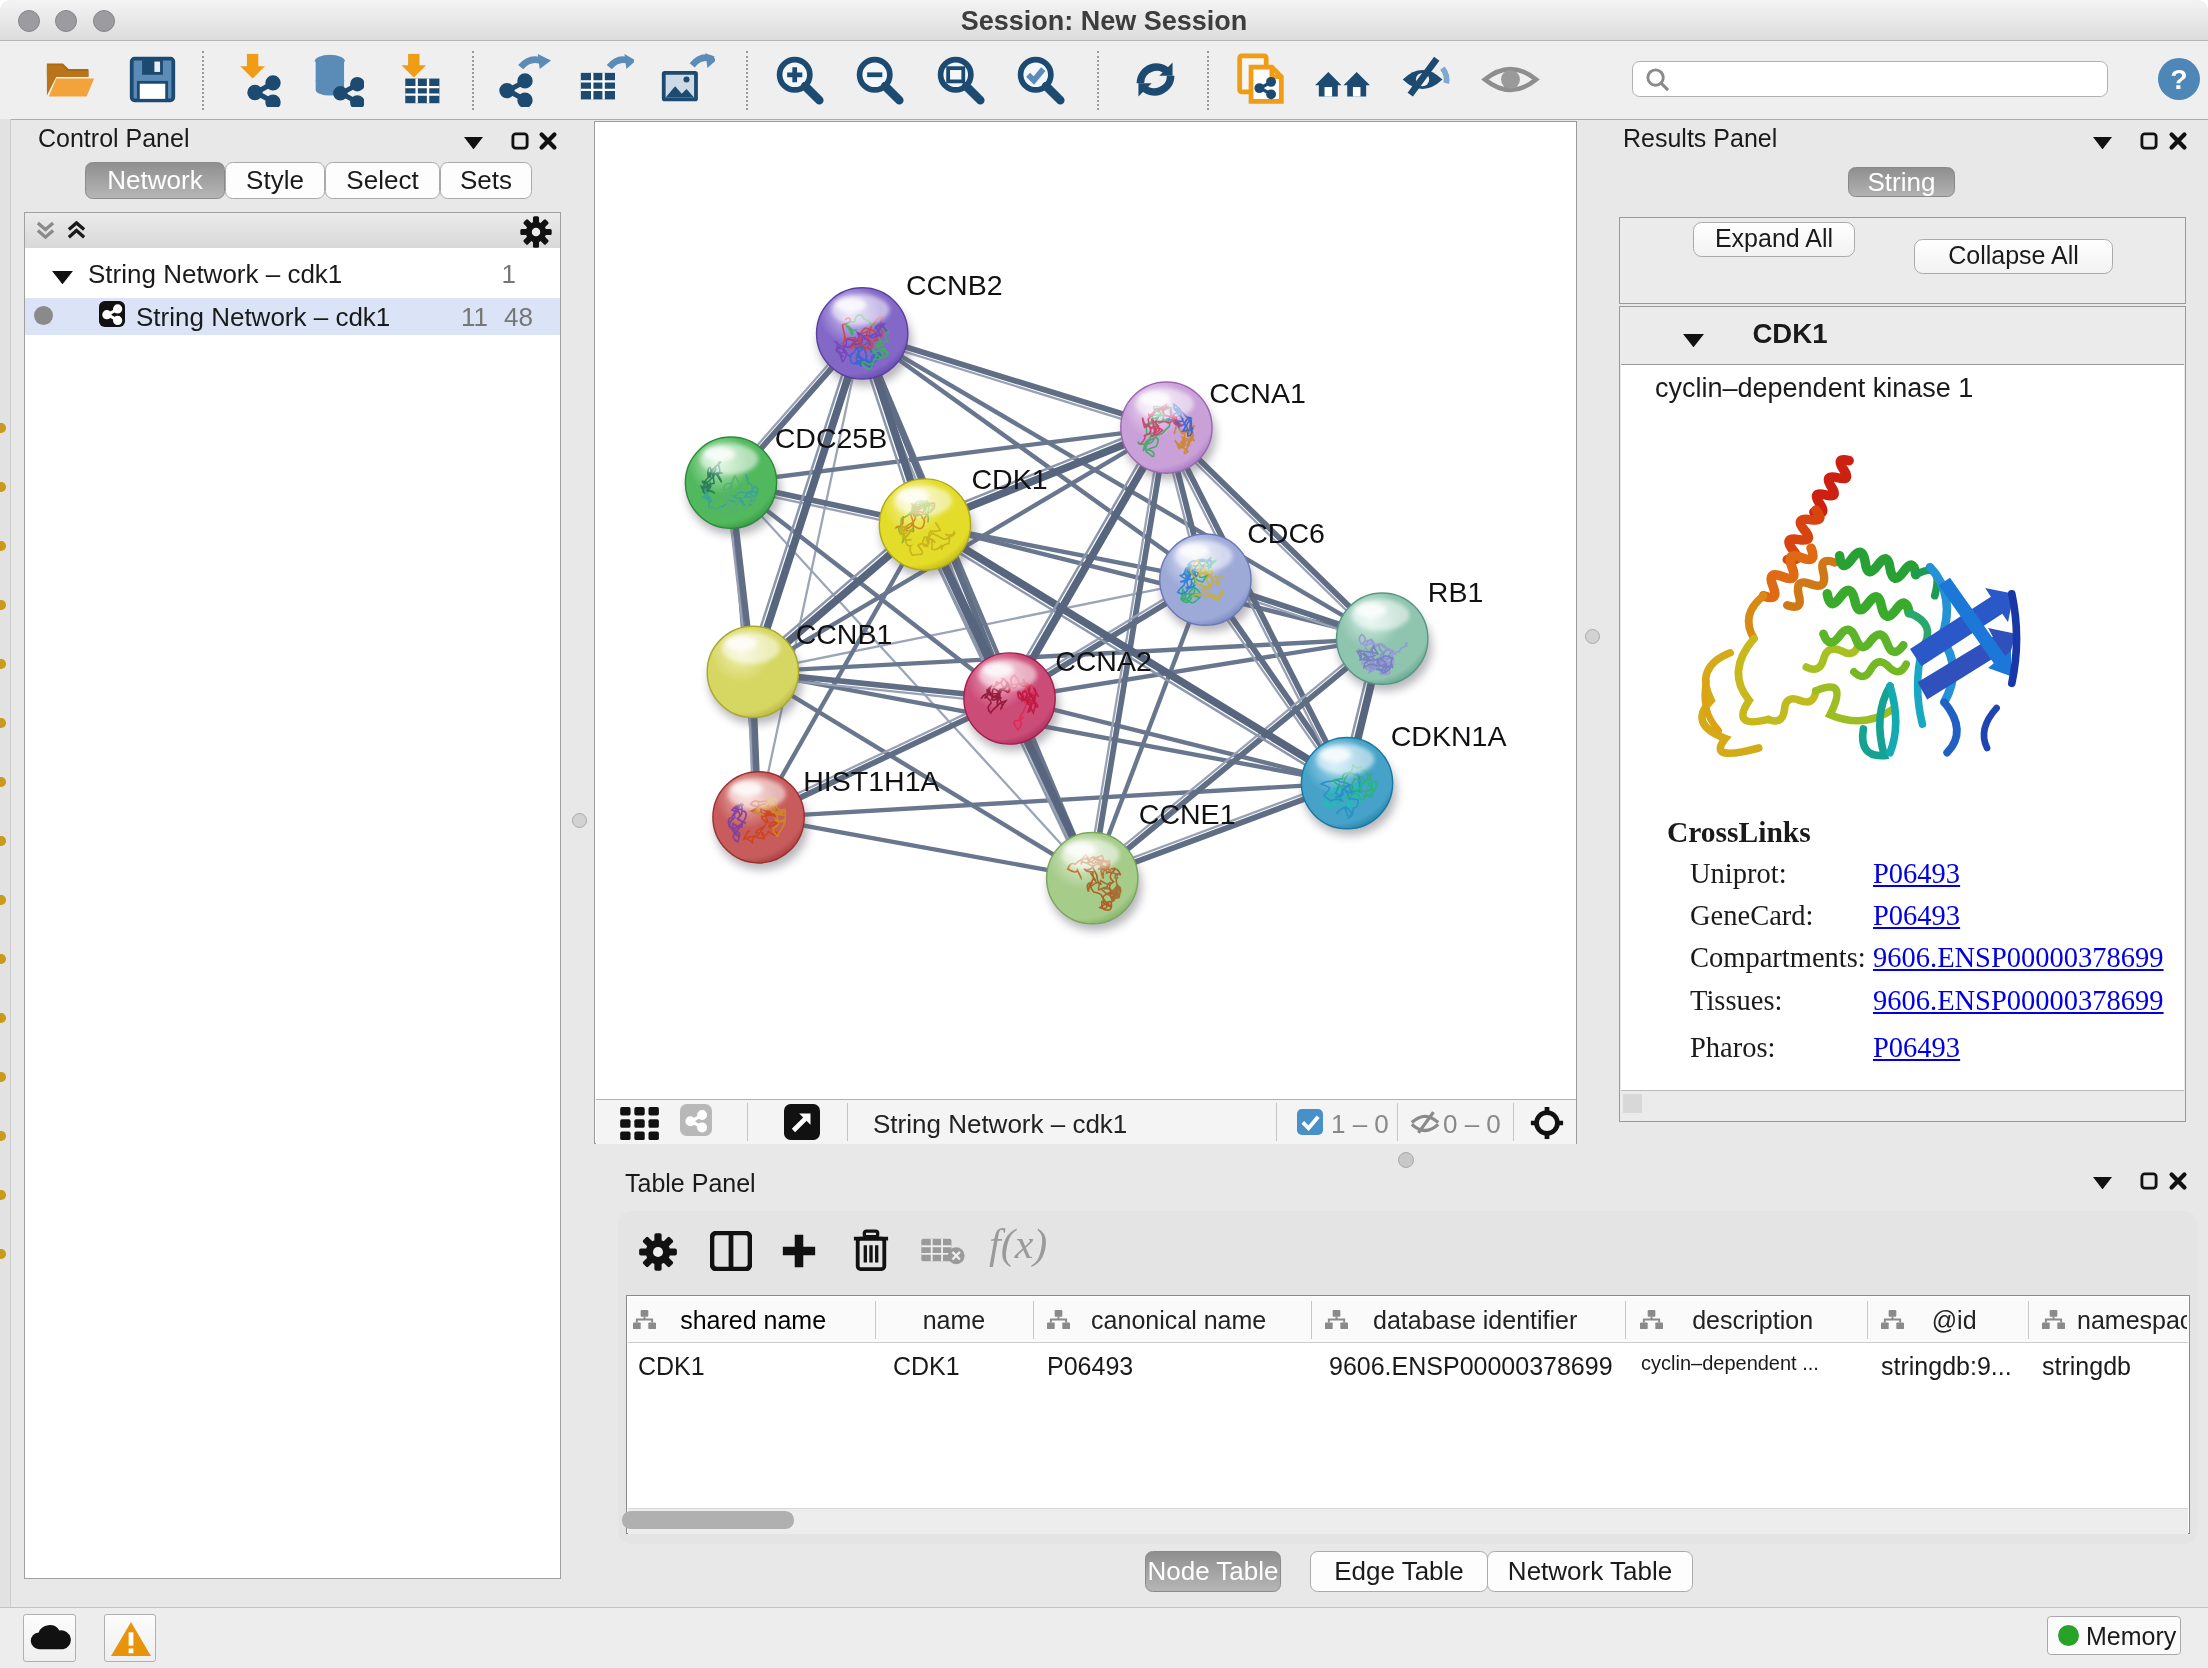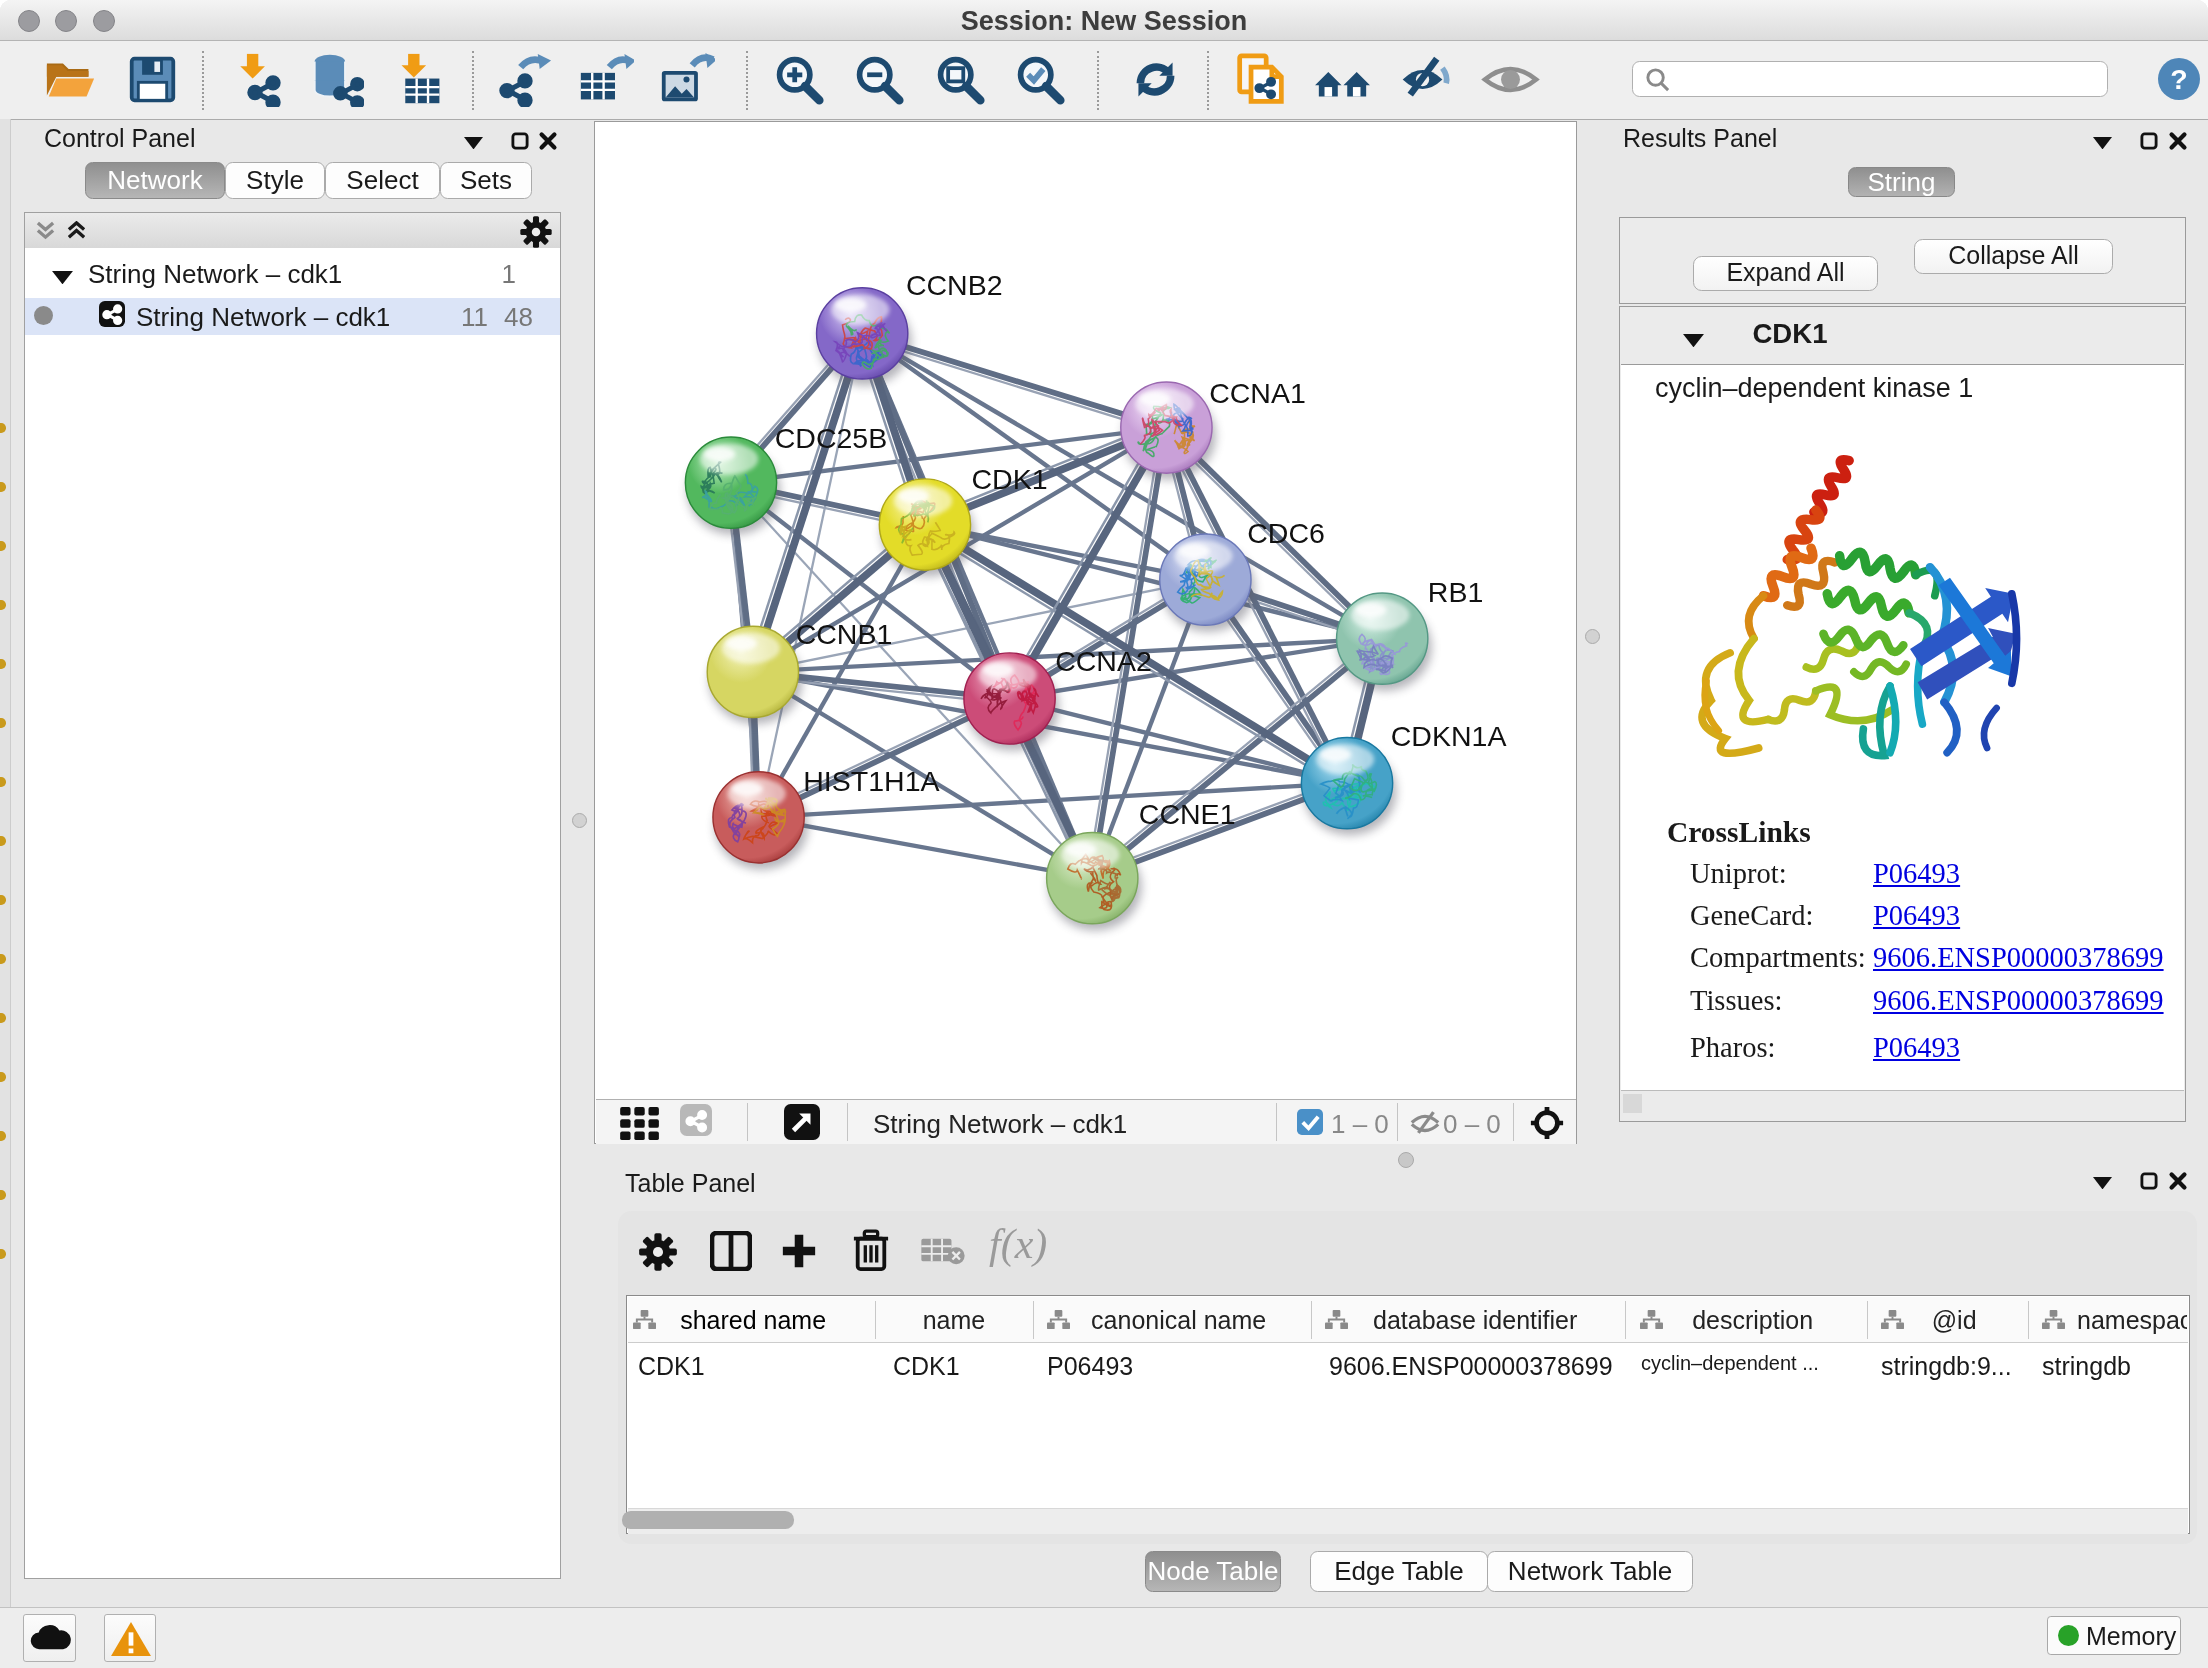--- a/index.html
+++ b/index.html
@@ -198,21 +198,21 @@
     <div class="abs" style="left:-3.8px;top:777px;width:9.5px;height:9.5px;border-radius:50%;background:#c99a1c"></div>
     <div class="abs" style="left:-3.8px;top:836px;width:9.5px;height:9.5px;border-radius:50%;background:#c99a1c"></div>
     <div class="abs" style="left:-3.8px;top:895px;width:9.5px;height:9.5px;border-radius:50%;background:#c99a1c"></div>
     <div class="abs" style="left:-3.8px;top:954px;width:9.5px;height:9.5px;border-radius:50%;background:#c99a1c"></div>
     <div class="abs" style="left:-3.8px;top:1013px;width:9.5px;height:9.5px;border-radius:50%;background:#c99a1c"></div>
     <div class="abs" style="left:-3.8px;top:1072px;width:9.5px;height:9.5px;border-radius:50%;background:#c99a1c"></div>
     <div class="abs" style="left:-3.8px;top:1131px;width:9.5px;height:9.5px;border-radius:50%;background:#c99a1c"></div>
     <div class="abs" style="left:-3.8px;top:1190px;width:9.5px;height:9.5px;border-radius:50%;background:#c99a1c"></div>
     <div class="abs" style="left:-3.8px;top:1249px;width:9.5px;height:9.5px;border-radius:50%;background:#c99a1c"></div>
 
-<div class="abs paneltitle" style="left:44px;top:124px">Control Panel</div>
+<div class="abs paneltitle" style="left:38px;top:124px">Control Panel</div>
 <div class="abs" style="left:464px;top:135px"><svg width="19" height="12.4" viewBox="0 0 20 13" style="">
         <polygon points="0,0 20,0 10.0,13" fill="#111"></polygon>
       </svg></div>
 <div class="abs" style="left:511px;top:132px"><svg width="18" height="18" viewBox="0 0 19 19" style="">
         <rect x="2" y="2" width="15" height="15" rx="3" fill="none" stroke="#111" stroke-width="3"></rect>
       </svg></div>
 <div class="abs" style="left:538px;top:131px"><svg width="20" height="20" viewBox="0 0 21 21" style="">
         <g stroke="#111" stroke-width="4.5" stroke-linecap="round">
           <line x1="3.78" y1="3.78" x2="17.22" y2="17.22"></line>
           <line x1="17.22" y1="3.78" x2="3.78" y2="17.22"></line>
@@ -649,21 +649,21 @@
       </svg></div>
 <div class="abs" style="left:2168px;top:131px"><svg width="20" height="20" viewBox="0 0 21 21" style="">
         <g stroke="#111" stroke-width="4.5" stroke-linecap="round">
           <line x1="3.78" y1="3.78" x2="17.22" y2="17.22"></line>
           <line x1="17.22" y1="3.78" x2="3.78" y2="17.22"></line>
         </g>
       </svg></div>
 <div class="abs" style="left:1848px;top:167px;width:107px;height:29.5px;border-radius:7.6px;background:linear-gradient(#8f8f8f,#b2b2b2);border:1px solid #888;color:#fff;text-align:center;font-size:26px;line-height:28.5px;box-sizing:border-box">String</div>
 
 <div class="abs" style="left:1619px;top:217px;width:567px;height:87px;background:#ebebeb;border:1px solid #9a9a9a;box-sizing:border-box"></div>
-<div class="btn" style="left:1693px;top:256px;width:185px;height:35px;line-height:31px">Expand All</div>
+<div class="btn" style="left:1693px;top:222px;width:162px;height:35px;line-height:31px">Expand All</div>
 <div class="btn" style="left:1914px;top:239px;width:199px;height:35px;line-height:31px">Collapse All</div>
 
 <div class="abs" style="left:1619px;top:306px;width:567px;height:816px;background:#ebebeb;border:1px solid #9a9a9a;box-sizing:border-box"></div>
 <div class="abs" style="left:1683px;top:333px"><svg width="21" height="13.3" viewBox="0 0 22 14" style="">
         <polygon points="0,0 22,0 11.0,14" fill="#111"></polygon>
       </svg></div>
 <div class="abs" style="left:1619px;top:318px;width:342px;text-align:center;font-size:27.6px;font-weight:bold">CDK1</div>
 <div class="abs" style="left:1621px;top:364px;width:563px;height:727px;background:#ffffff;border-top:1px solid #9a9a9a;border-bottom:1px solid #bbb;box-sizing:border-box">
   <div class="abs" style="left:34px;top:7.6px;font-size:27px">cyclin–dependent kinase 1</div>
   <svg width="357" height="314" viewBox="0 0 375 330" style="position:absolute;left:52px;top:88px">

